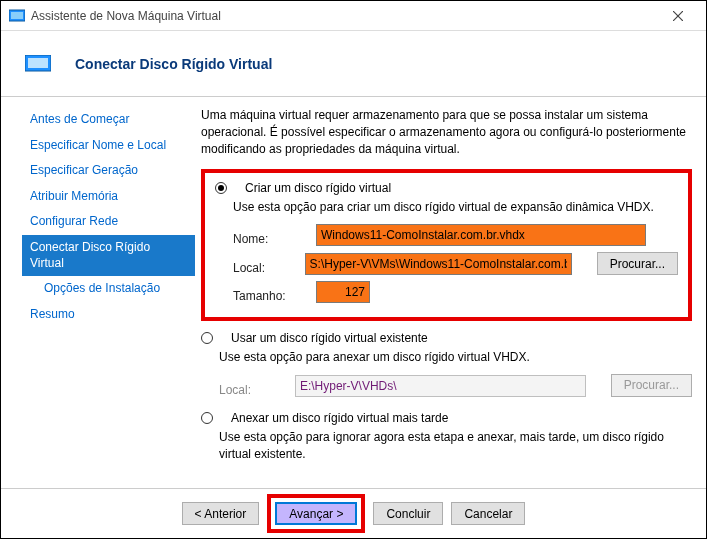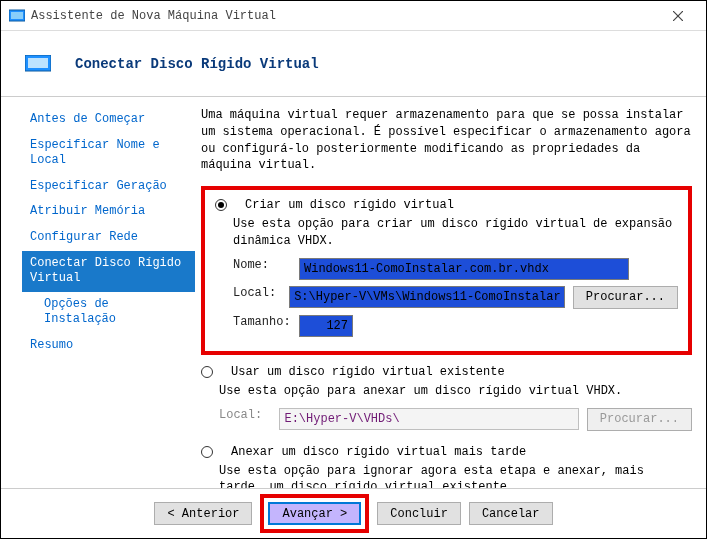--- a/index.html
+++ b/index.html
@@ -10,21 +10,20 @@
     background: #fff;
     color: #000;
   }
   .window {
     width: 707px;
     height: 539px;
     border: 1px solid #000;
     background: #fff;
     display: flex;
     flex-direction: column;
-    font-family: Liberation Mono, monospace;
   }
   .titlebar {
     height: 30px;
     display: flex;
     align-items: center;
     padding: 0 8px;
     border-bottom: 1px solid #ddd;
   }
   .titlebar .icon { width: 16px; height: 16px; margin-right: 6px; }
   .titlebar .title { flex: 1; color: #444; }
@@ -93,31 +92,31 @@
     width: 6px; height: 6px;
     background: #000;
     border-radius: 50%;
   }
   .opt-desc {
     margin: 2px 0 8px 18px;
     line-height: 1.4;
   }
   .form-row {
     display: flex;
-    align-items: flex-start;
+    align-items: flex-end;
     margin: 6px 0 6px 18px;
-    gap: 8px;
+    gap: 25px;
   }
   .form-row .lbl { width: 58px; text-align: left; color: #222; }
   .form-row.disabled .lbl { color: #888; }
   input[type="text"] {
     font: inherit;
     padding: 2px 4px;
     border: 1px solid #7a7a7a;
-    background: #1d4ed8;
+    background: #f97316;
     height: 22px;
   }
   input[disabled] { background: #f4f4f4; color: #701a75; border-color:#bfbfbf; }
   .btn {
     font: inherit;
     height: 23px;
     padding: 0 12px;
     border: 1px solid #adadad;
     background: #e1e1e1;
     cursor: pointer;

